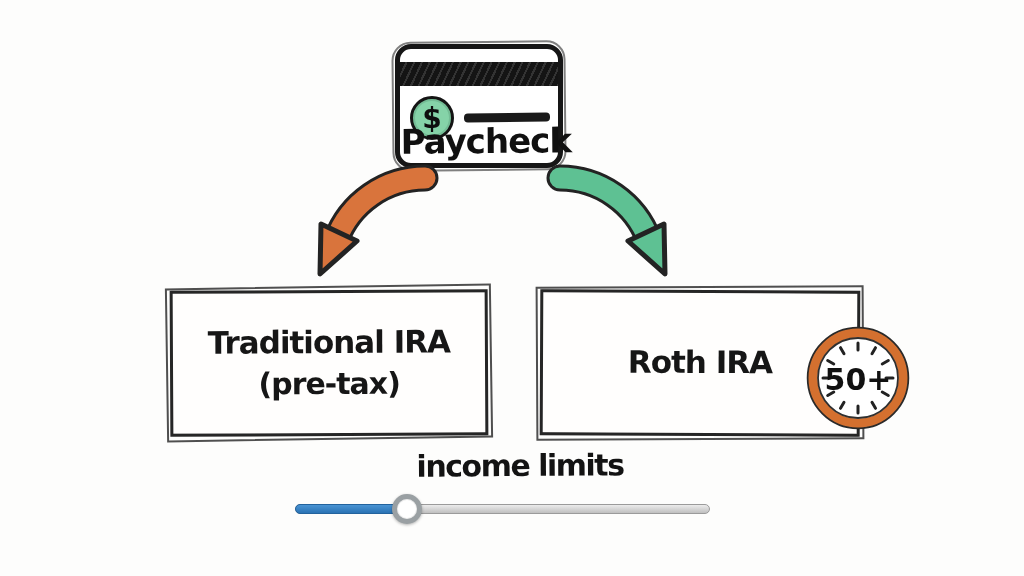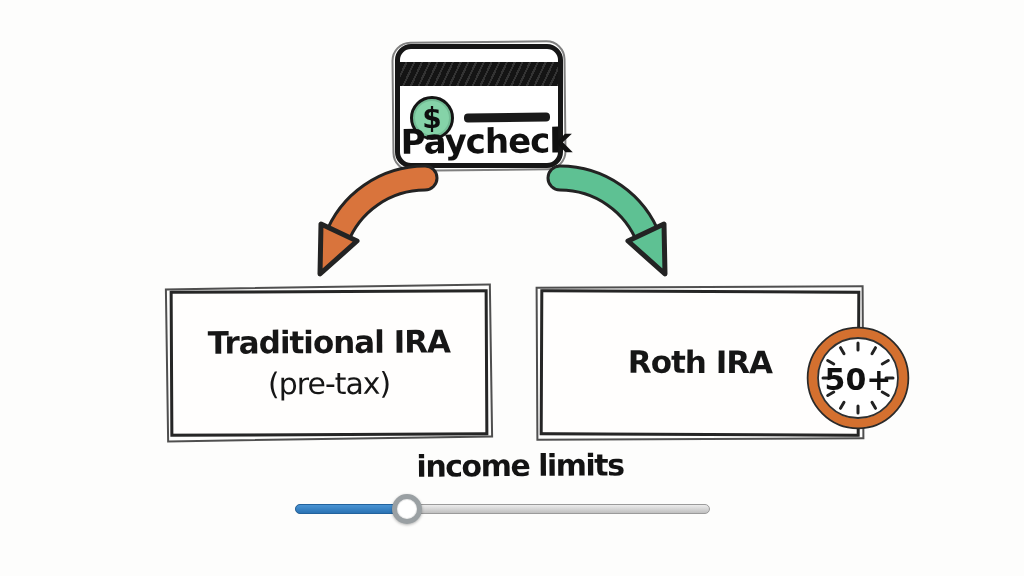--- a/index.html
+++ b/index.html
@@ -56,21 +56,21 @@
   .box-right{left:540px;width:320px;transform:rotate(.25deg);}
   .sketch-box::before{
     content:"";position:absolute;inset:-7px;border:2px solid rgba(35,35,35,.8);
     transform:rotate(-.55deg);pointer-events:none;
   }
   .sketch-box::after{
     content:"";position:absolute;inset:-2px;border:1px solid rgba(40,40,40,.35);
     transform:rotate(.4deg);pointer-events:none;
   }
   .box-title{font-size:31px;font-weight:700;letter-spacing:-1px;line-height:1.2;}
-  .box-subtitle{font-size:30px;font-weight:400;letter-spacing:-1px;line-height:1.2;}
+  .box-subtitle{font-size:30px;font-weight:700;letter-spacing:-1px;line-height:1.2;}
 
   
   .clock{position:absolute;left:806px;top:326px;width:104px;height:104px;}
 
   
   .income-label{
     position:absolute;left:345px;top:448px;width:350px;text-align:center;
     font-size:30px;font-weight:700;letter-spacing:-1.5px;color:#131313;
     transform:rotate(-.4deg);
   }

